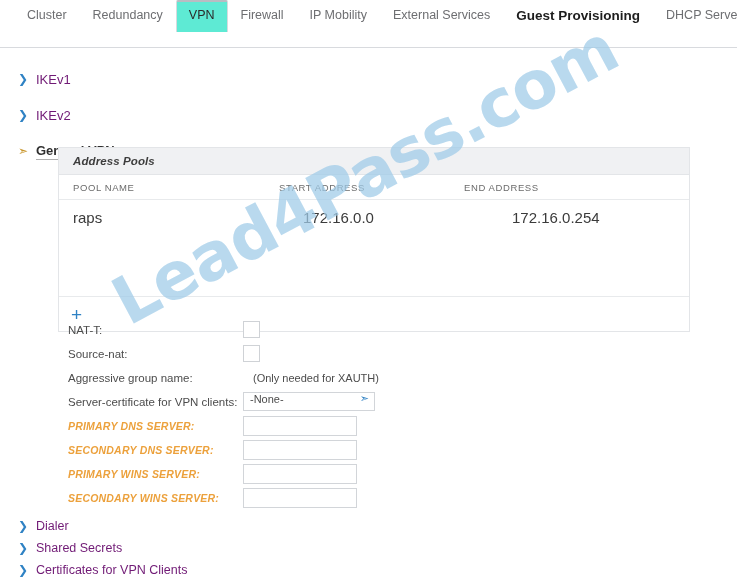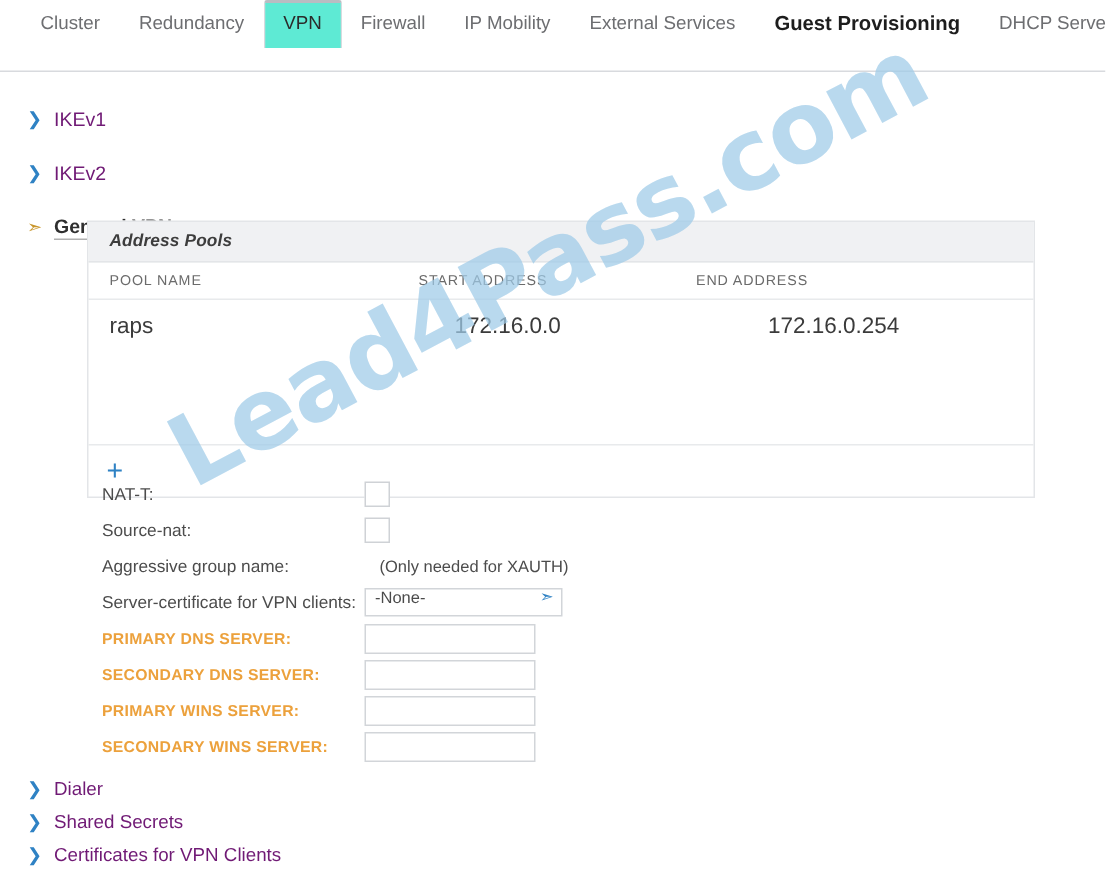--- a/index.html
+++ b/index.html
@@ -160,20 +160,21 @@
     height: 23px;
     margin-bottom: 1px;
   }
   .flabel {
     flex: 0 0 175px;
     font-size: 11.5px;
     color: #4c4c4c;
   }
   .flabel.orange {
     color: #eca13c;
+    font-style: italic;
     font-weight: bold;
     font-size: 10.5px;
     text-transform: uppercase;
     letter-spacing: 0.2px;
   }
   .cbox {
     width: 17px;
     height: 17px;
     border: 1px solid #cfd2d6;
     background: #ffffff;

